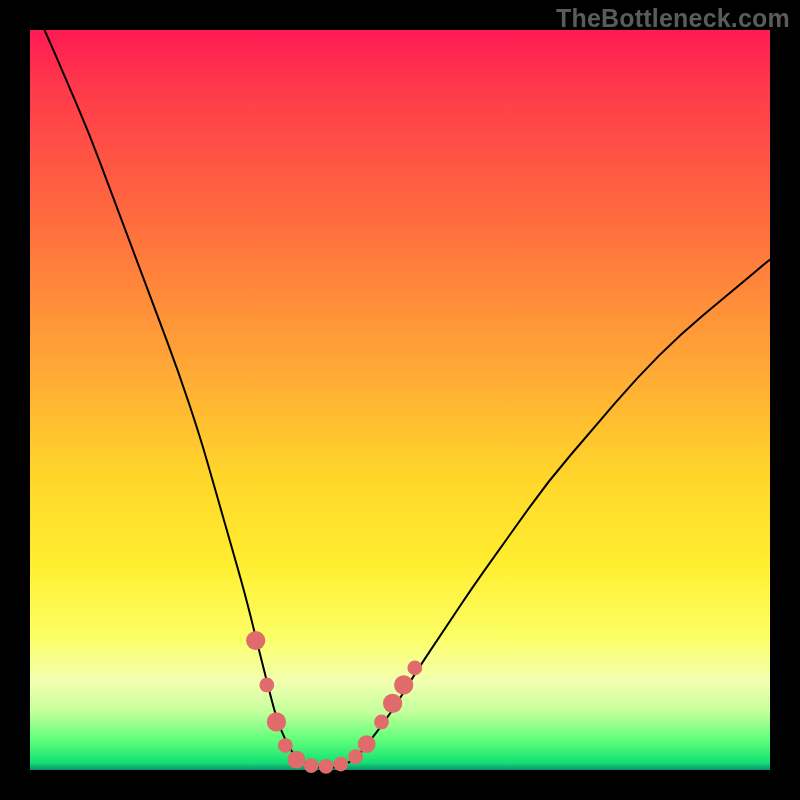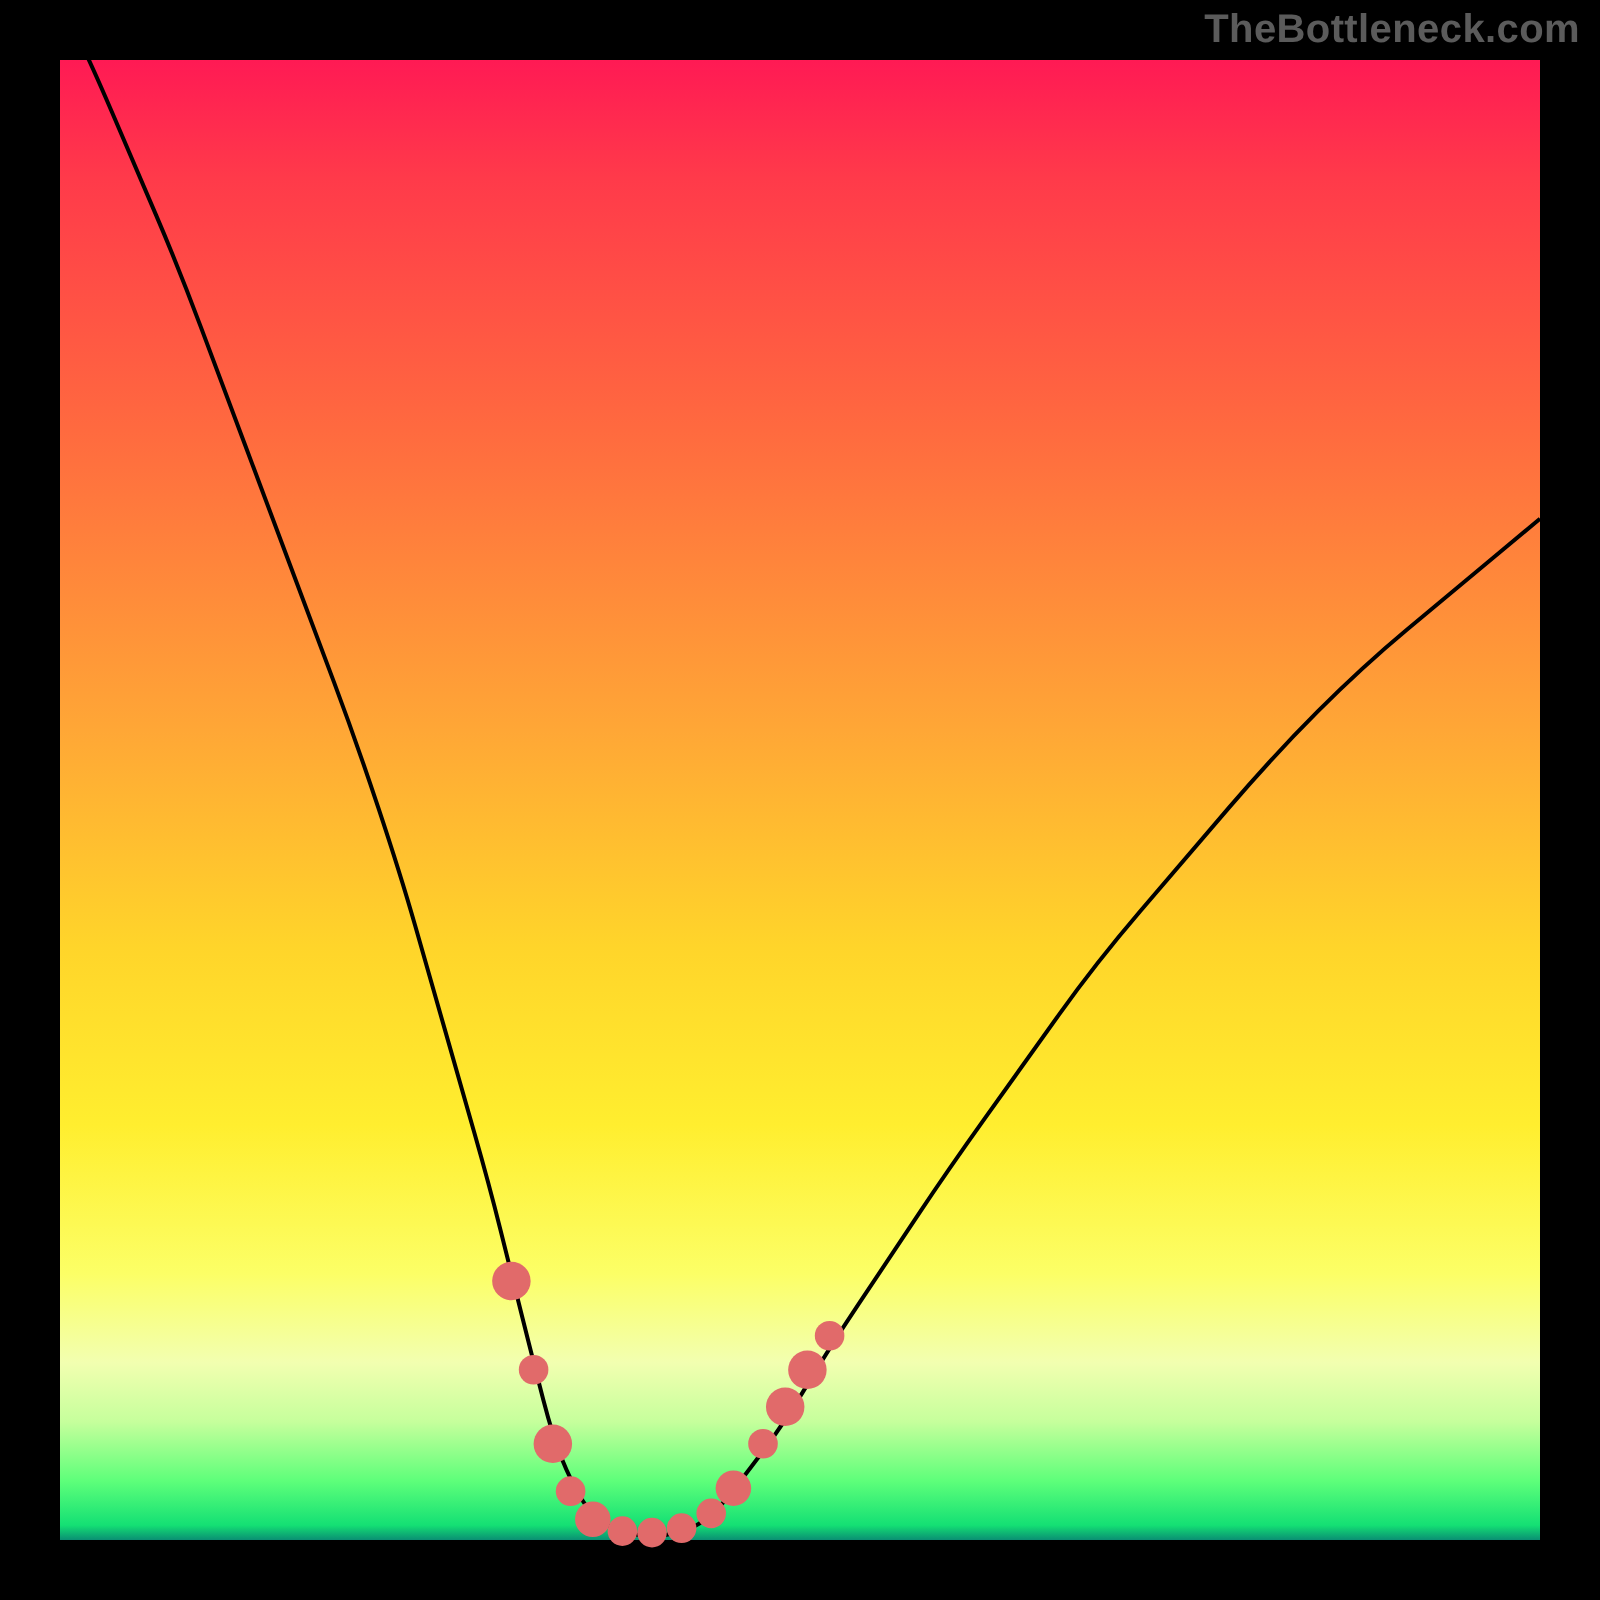--- a/index.html
+++ b/index.html
@@ -29,21 +29,21 @@
       #c6ff9c 92%,
       #5eff7a 96%,
       #14e074 99%,
       #0a8f73 100%
     );
   }
   .watermark {
     position: absolute;
     top: 4px;
     right: 10px;
-    font-size: 20px;
+    font-size: 25px;
     font-weight: 600;
     color: #5b5b5b;
     letter-spacing: 0.2px;
     z-index: 10;
     user-select: none;
   }
   svg.plot {
     position: absolute;
     left: 0;
     top: 0;

